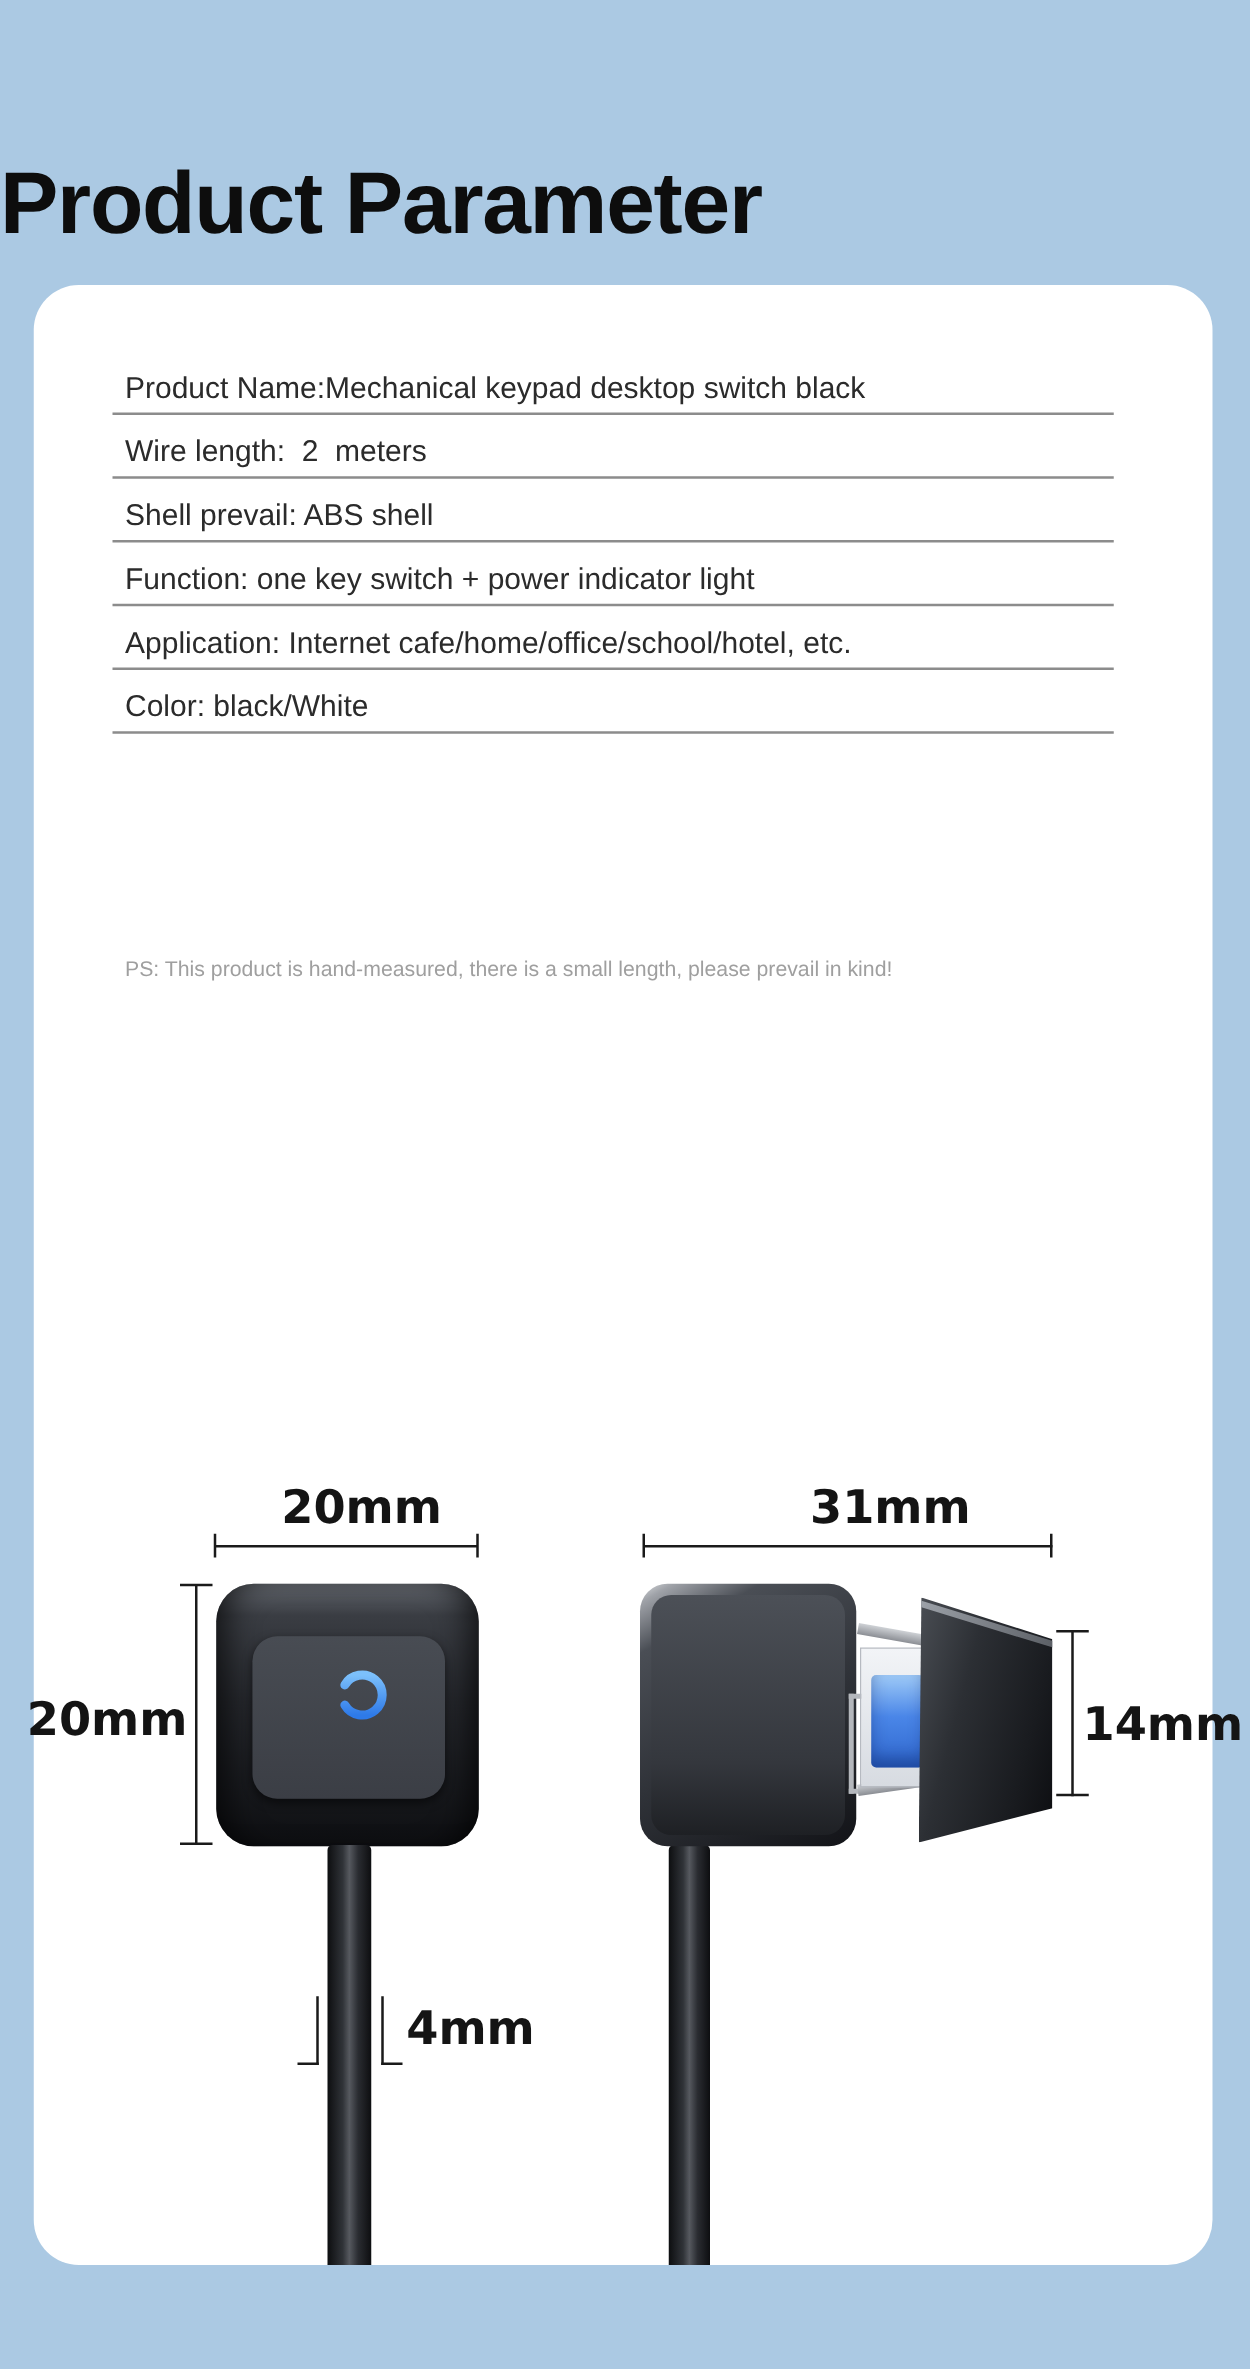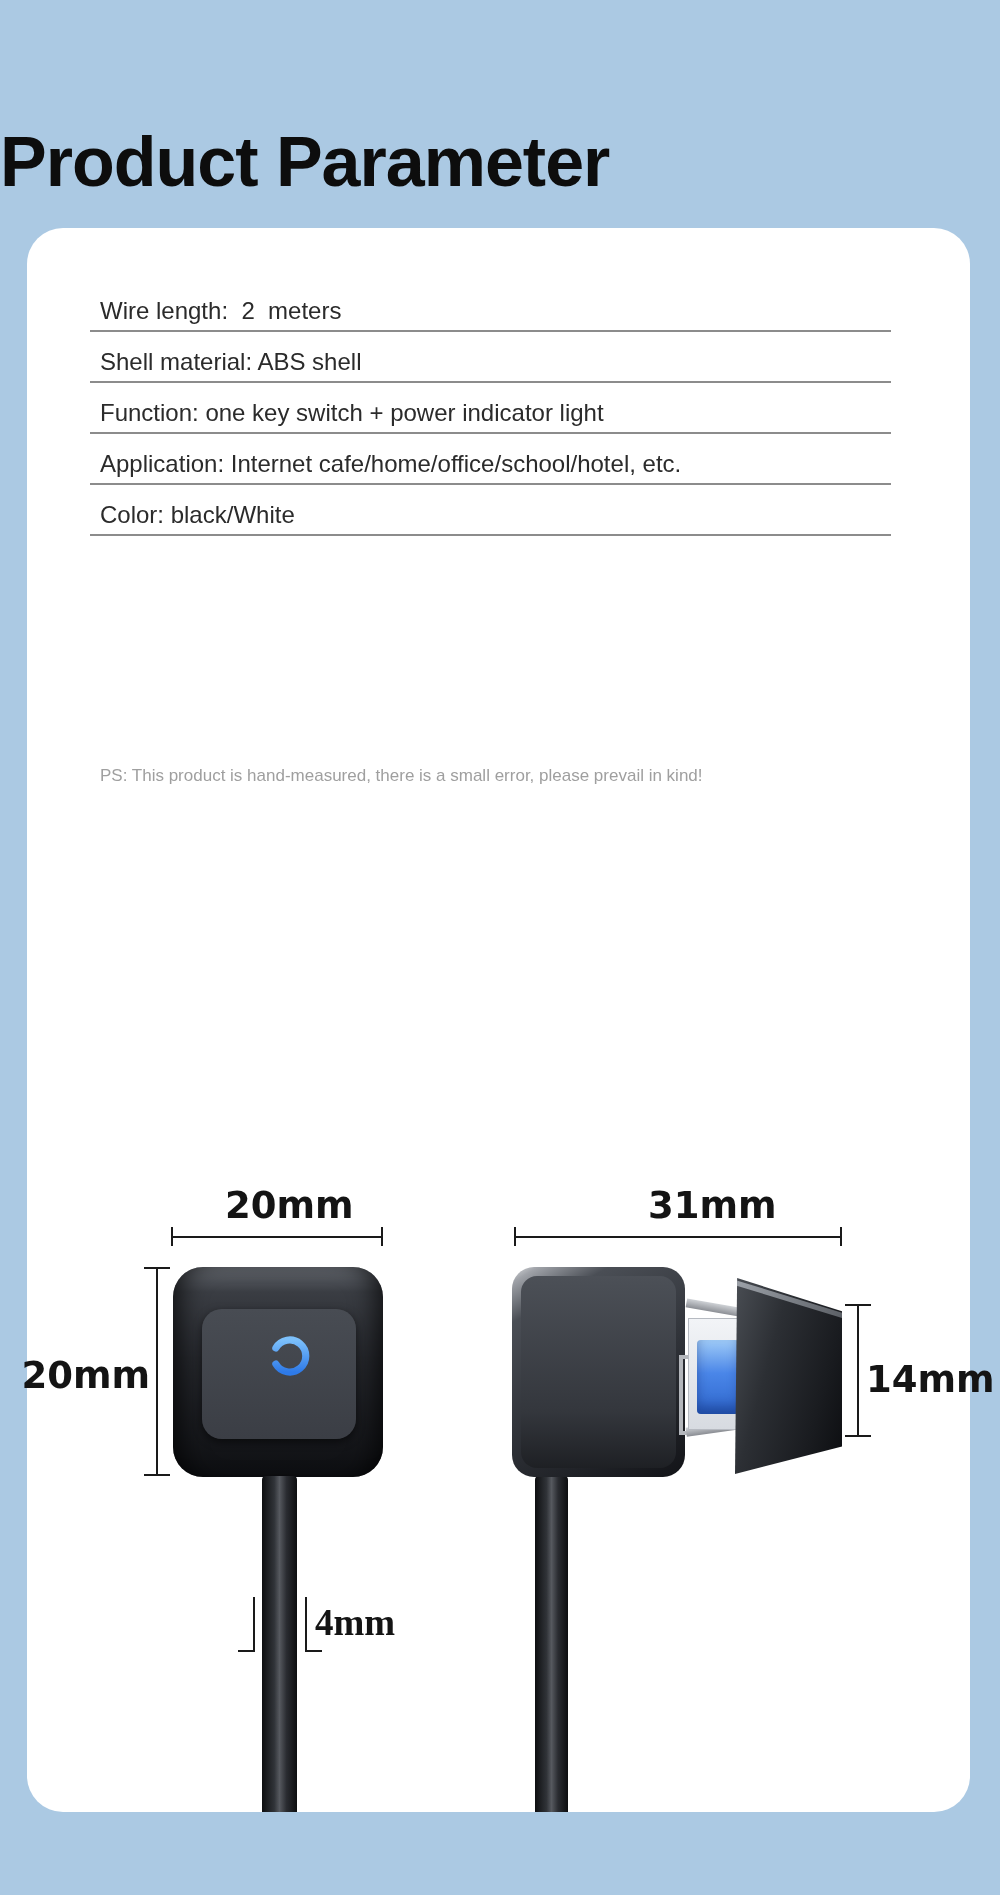--- a/index.html
+++ b/index.html
@@ -54,21 +54,21 @@
   #dimh-side-t2     { left:840px; top:1227px; height:19px; }
   #dimv-side        { left:857px; top:1305px; height:132px; }
   #dimv-side-c1     { left:845px; top:1304px; width:26px; }
   #dimv-side-c2     { left:845px; top:1435px; width:26px; }
   #lbl-side-height  { left:866px; top:1358px; }
 
   #brk-l-v { left:253px; top:1597px; height:55px; }
   #brk-l-h { left:238px; top:1650px; width:17px; }
   #brk-r-v { left:305px; top:1597px; height:55px; }
   #brk-r-h { left:305px; top:1650px; width:17px; }
-  #lbl-cable { left:315px; top:1601px;font-family:Liberation Serif, serif; }
+  #lbl-cable { left:325px; top:1601px; }
 
   
   #keycap-front {
     position:absolute; left:173px; top:1267px; width:210px; height:210px;
     border-radius:30px;
     background:linear-gradient(180deg,#63676e 0%,#3a3d43 12%,#25272c 45%,#0e0f12 100%);
     box-shadow: inset 20px 0 26px -14px rgba(0,0,0,.75),
                 inset -20px 0 26px -14px rgba(0,0,0,.75);
   }
   .keycap-face {
@@ -134,28 +134,29 @@
 </head>
 <body>
 
 <div id="screen">
 
   <div class="title">Product Parameter</div>
 
   <div class="card"></div>
 
   <div class="specs">
+    <div class="spec-row">Product Name:Mechanical keypad desktop switch black</div>
     <div class="spec-row">Wire length:  2  meters</div>
-    <div class="spec-row">Shell material: ABS shell</div>
+    <div class="spec-row">Shell prevail: ABS shell</div>
     <div class="spec-row">Function: one key switch + power indicator light</div>
     <div class="spec-row">Application: Internet cafe/home/office/school/hotel, etc.</div>
     <div class="spec-row">Color: black/White</div>
   </div>
 
-  <div class="note">PS: This product is hand-measured, there is a small error, please prevail in kind!</div>
+  <div class="note">PS: This product is hand-measured, there is a small length, please prevail in kind!</div>
 
   <div class="dim-label" id="lbl-front-width">20mm</div>
   <div class="lh" id="dimh-front"></div>
   <div class="lv" id="dimh-front-t1"></div>
   <div class="lv" id="dimh-front-t2"></div>
 
   <div class="dim-label" id="lbl-front-height">20mm</div>
   <div class="lv" id="dimv-front"></div>
   <div class="lh" id="dimv-front-c1"></div>
   <div class="lh" id="dimv-front-c2"></div>

